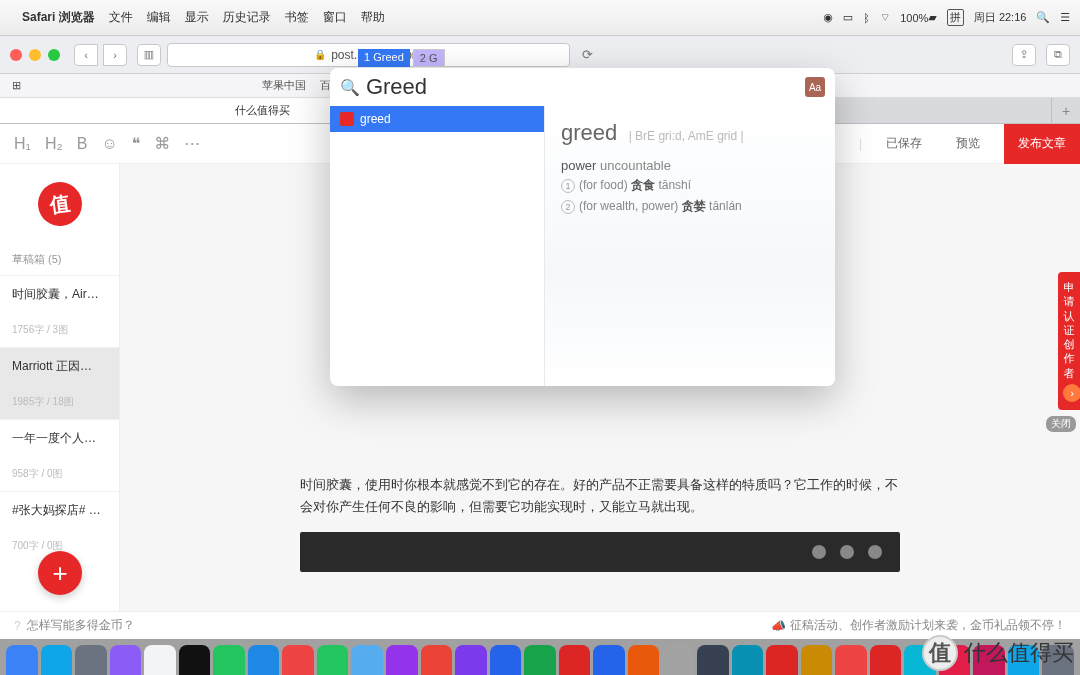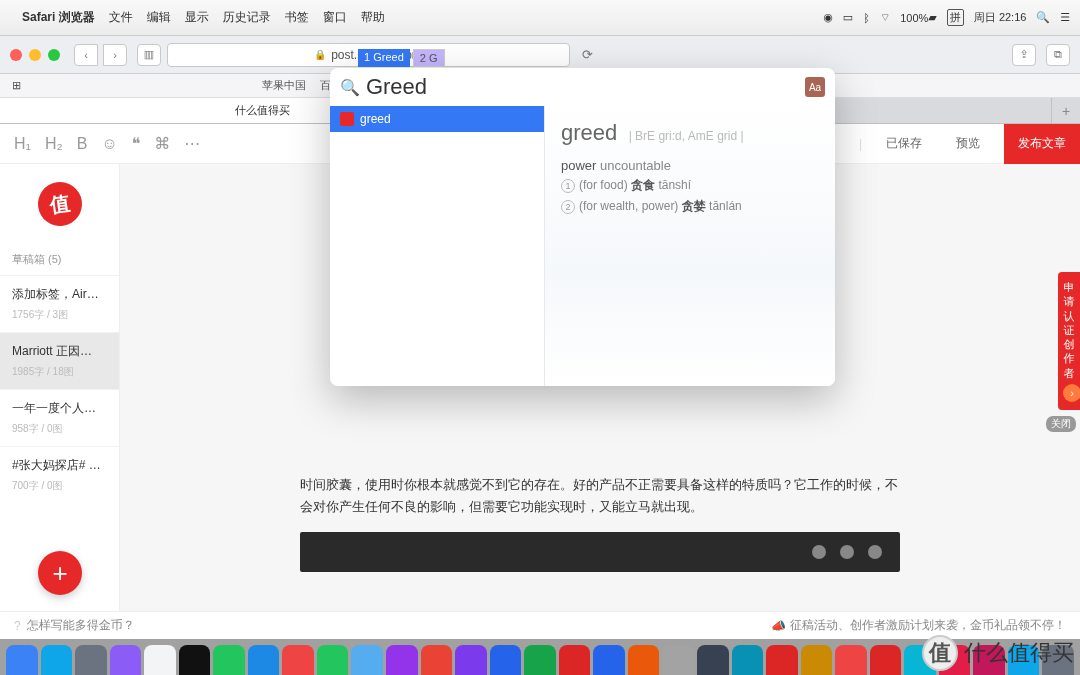--- a/index.html
+++ b/index.html
@@ -43,21 +43,21 @@
 
 
 .main { display: flex; height: calc(100% - 22px - 38px - 24px - 26px - 40px - 28px - 50px); background: #f6f6f6; }
 .sidebar { width: 120px; background: #fff; border-right: 1px solid #eee; font-size: 12px; color: #666; position:relative;}
 .sidebar .logo { height: 80px; display:flex; align-items:center; justify-content:center;}
 .sidebar .logo .circ { width:44px; height:44px; border-radius:50%; background:#e62828; display:flex; align-items:center; justify-content:center; color:#fff; font-size:20px; font-weight:bold; transform: rotate(-8deg);}
 .sidebar .drafts { padding: 8px 12px; color:#999; font-size:11px; }
 .sidebar .item { padding: 10px 12px; border-top:1px solid #f2f2f2; cursor:pointer;}
 .sidebar .item.sel { background:#e8e8e8; }
 .sidebar .item .t { color:#333; font-size:12px; white-space:nowrap; overflow:hidden; text-overflow:ellipsis;}
-.sidebar .item .s { color:#bbb; font-size:10px; margin-top:5px;}
+.sidebar .item .s { color:#bbb; font-size:10px; margin-top:20px;}
 .fab { position:absolute; bottom:16px; left:38px; width:44px; height:44px; border-radius:50%; background:#e62828; color:#fff; font-size:26px; display:flex; align-items:center; justify-content:center; box-shadow:0 3px 8px rgba(0,0,0,.2);}
 
 .content { flex:1; overflow:auto; padding: 0 0 20px 0; }
 .article { max-width: 640px; margin: 310px auto 0; padding: 0 20px; font-size:13px; color:#333; line-height:1.7;}
 .article h3 { font-size:14px; margin-bottom:10px; font-weight:600;}
 .article .imgph { margin-top:14px; height:40px; background:#2a2a2a; border-radius:2px; display:flex; align-items:center; justify-content:flex-end; padding:0 18px; gap:14px;}
 .article .imgph .wc { width:14px; height:14px; border-radius:50%; background:#888;}
 
 
 .bottombar { height:28px; background:#fff; border-top:1px solid #eee; display:flex; align-items:center; padding:0 14px; font-size:12px; color:#888;}
@@ -187,21 +187,21 @@
   <span class="publish">发布文章</span>
 </div>
 
 <div class="main">
   <div class="sidebar">
     <div class="logo">
         <div class="circ">值</div>
       </div>
     <div class="drafts">草稿箱 (5)</div>
     <div class="item">
-        <div class="t">添加标签，Air…</div>
+        <div class="t">时间胶囊，Air…</div>
         <div class="s">1756字 / 3图</div>
       </div>
     <div class="item sel">
         <div class="t">Marriott 正因…</div>
         <div class="s">1985字 / 18图</div>
       </div>
     <div class="item">
         <div class="t">一年一度个人…</div>
         <div class="s">958字 / 0图</div>
       </div>

